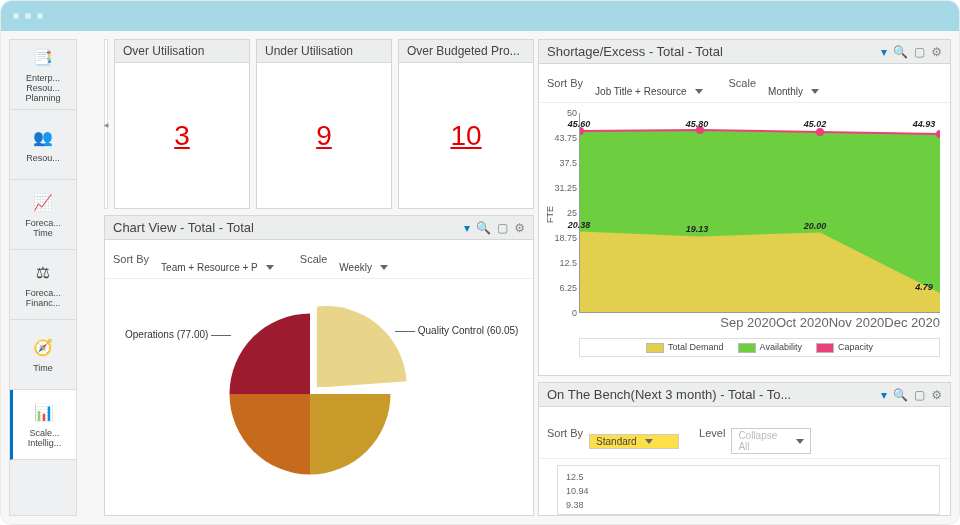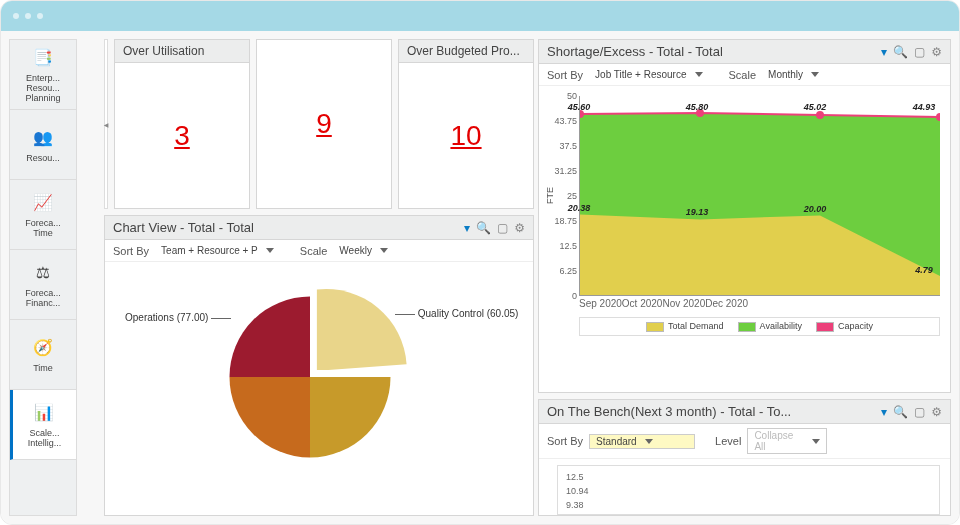--- a/index.html
+++ b/index.html
@@ -26,32 +26,32 @@
 .kpi-body { flex: 1; display: flex; align-items: center; justify-content: center; }
 .kpi-value { color: #e40000; font-size: 28px; text-decoration: underline; font-weight: 300; }
 
 .panel { background: #fff; border: 1px solid #d6d6d6; display: flex; flex-direction: column; }
 .panel-head { background: #eceded; border-bottom: 1px solid #d6d6d6; padding: 4px 8px; display: flex; align-items: center; justify-content: space-between; font-size: 13px; color: #444; }
 .panel-tools { display: flex; gap: 6px; color: #888; font-size: 12px; }
 .panel-tools span { cursor: pointer; }
 .panel-ctrl { padding: 4px 8px; display: flex; align-items: center; gap: 6px; font-size: 11px; color: #555; border-bottom: 1px solid #eee; }
 .panel-body { flex: 1; position: relative; overflow: hidden; }
 
-.sel { display: inline-flex; align-items: center; gap: 4px; border: 1px solid #ccc; padding: 1px 6px; background: #fff; font-size: 10px; color: #444; }
+.sel { display: inline-flex; align-items: center; gap: 4px; border: 1px solid #ccc; padding: 1px 6px; background: #fff; font-size: 10px; color: #444; margin-top: 17px; }
 .sel.plain { border: none; background: transparent; }
 .chev::after { content: ""; display: inline-block; border-left: 4px solid transparent; border-right: 4px solid transparent; border-top: 5px solid #666; margin-left: 4px; }
 
 .pie-wrap { position: relative; width: 100%; height: 230px; text-align: center; }
 .pie-label { position: absolute; font-size: 10px; color: #333; white-space: nowrap; }
 .pie-label .ln { display: inline-block; width: 20px; border-top: 1px solid #666; vertical-align: middle; }
 
 .area-chart { position: relative; padding: 10px 10px 2px 40px; }
 .ylabel { position: absolute; left: 2px; top: 50%; transform: rotate(-90deg) translateX(50%); font-size: 9px; color: #555; }
 .ytick { position: absolute; right: calc(100% - 38px); font-size: 9px; color: #666; transform: translateY(-50%); }
-.xaxis { display: flex; justify-content: flex-start; font-size: 10px; color: #666; padding: 2px 0 0 0; }
+.xaxis { display: flex; justify-content: flex-end; font-size: 13px; color: #666; padding: 2px 0 0 0; }
 .legend { display: flex; justify-content: center; gap: 14px; font-size: 9px; color: #444; border: 1px solid #ddd; padding: 3px; margin: 6px 10px 6px 40px; }
 .legend .sw { width: 18px; height: 10px; display: inline-block; margin-right: 4px; vertical-align: middle; border: 1px solid #bbb; }
 .dpt { position: absolute; font-size: 9px; font-weight: 600; color: #222; transform: translate(-50%, -100%); font-style: italic; }
 .pink { fill: #ec407a; }
 .green { fill: #6dce3f; }
 .yellow { fill: #e1cf4d; }
 
 .bench-yticks span { display: block; font-size: 9px; color: #666; line-height: 14px; }
 </style>
 </head>
@@ -102,20 +102,21 @@
       <div class="col-left">
         <div class="kpi-row">
           <div style="width:4px;background:#fff;border:1px solid #ddd;display:flex;align-items:center;justify-content:center;color:#888;font-size:6px;">◀</div>
           <div class="kpi-card">
             <div class="kpi-title">Over Utilisation</div>
             <div class="kpi-body">
                 <a class="kpi-value">3</a>
               </div>
           </div>
           <div class="kpi-card">
+            <div class="kpi-title">Under Utilisation</div>
             <div class="kpi-body">
                 <a class="kpi-value">9</a>
               </div>
           </div>
           <div class="kpi-card">
             <div class="kpi-title">Over Budgeted Pro...</div>
             <div class="kpi-body">
                 <a class="kpi-value">10</a>
               </div>
           </div>
@@ -229,21 +230,21 @@
             <span>On The Bench(Next 3 month) - Total - To...</span>
             <div class="panel-tools">
               <span style="color:#0a7cc4">▾</span>
               <span style="color:#0a7cc4">🔍</span>
               <span>▢</span>
               <span>⚙</span>
             </div>
           </div>
           <div class="panel-ctrl">
             <span>Sort By</span>
-            <span class="sel chev" style="width:106px;background:#fef9c3">Standard</span>
+            <span class="sel chev" style="width:90px;background:#fde047">Standard</span>
             <span style="width:8px"></span>
             <span>Level</span>
             <span class="sel chev" style="color:#bbb;width:80px">Collapse All</span>
           </div>
           <div class="panel-body" style="padding:6px 10px 0 18px">
             <div style="border:1px solid #ddd;height:50px;padding:4px 8px">
               <div class="bench-yticks">
                 <span>12.5</span>
                 <span>10.94</span>
                 <span>9.38</span>

